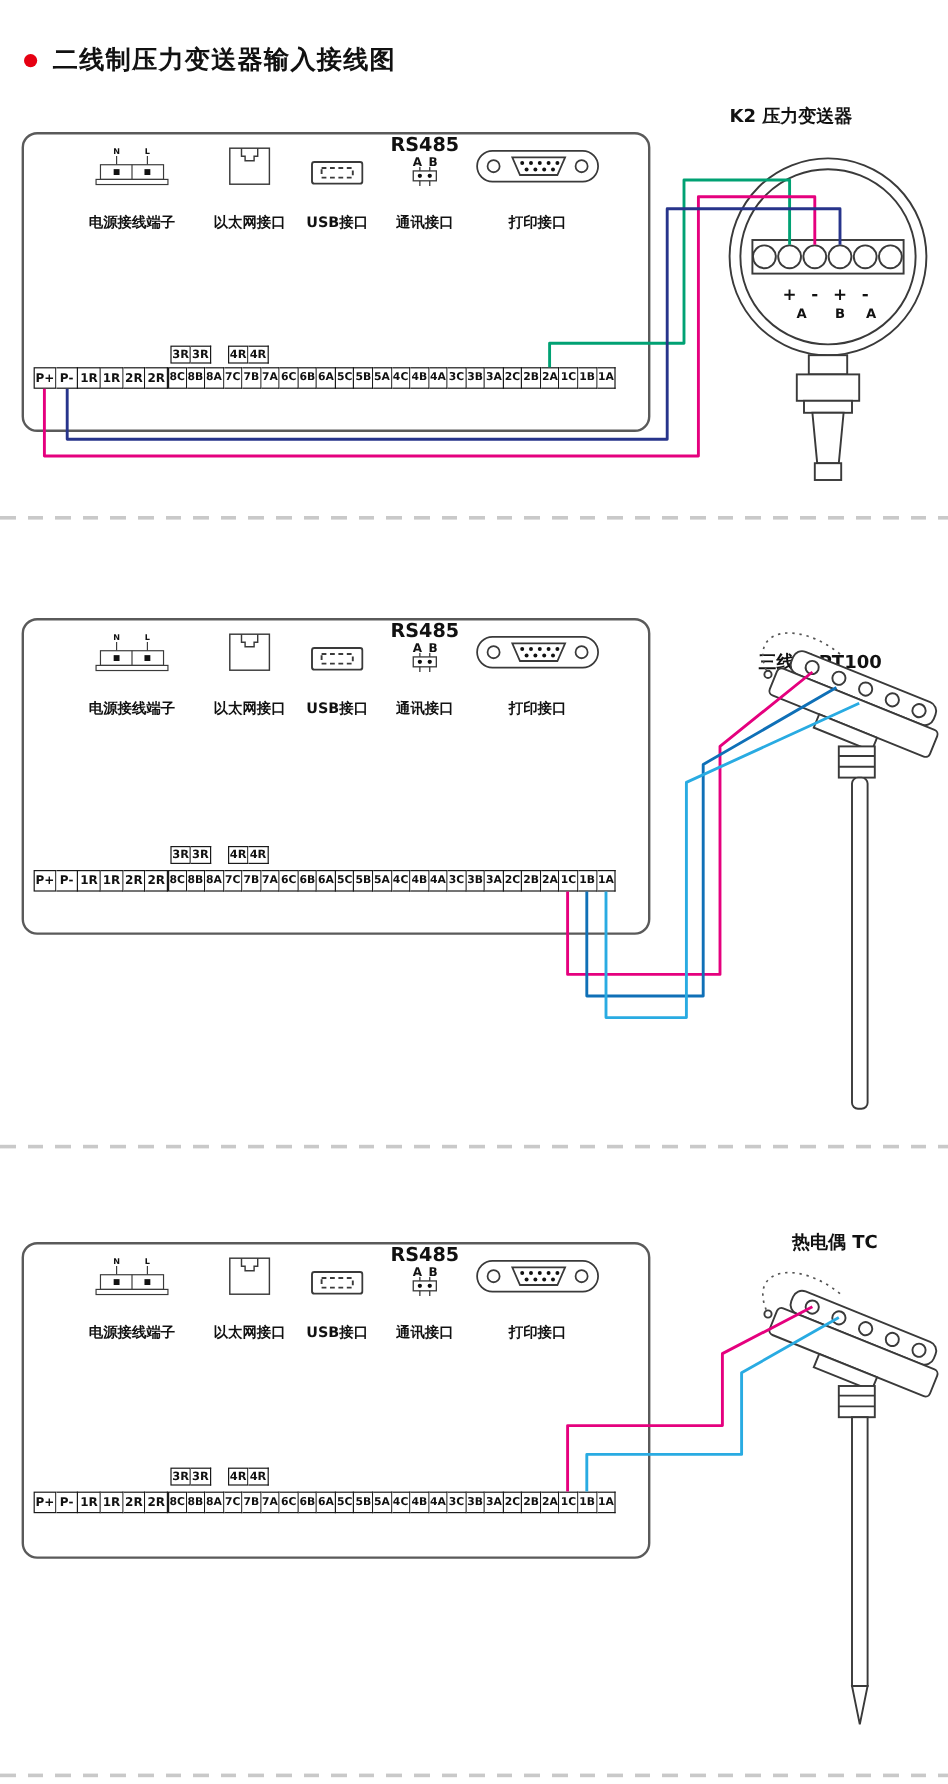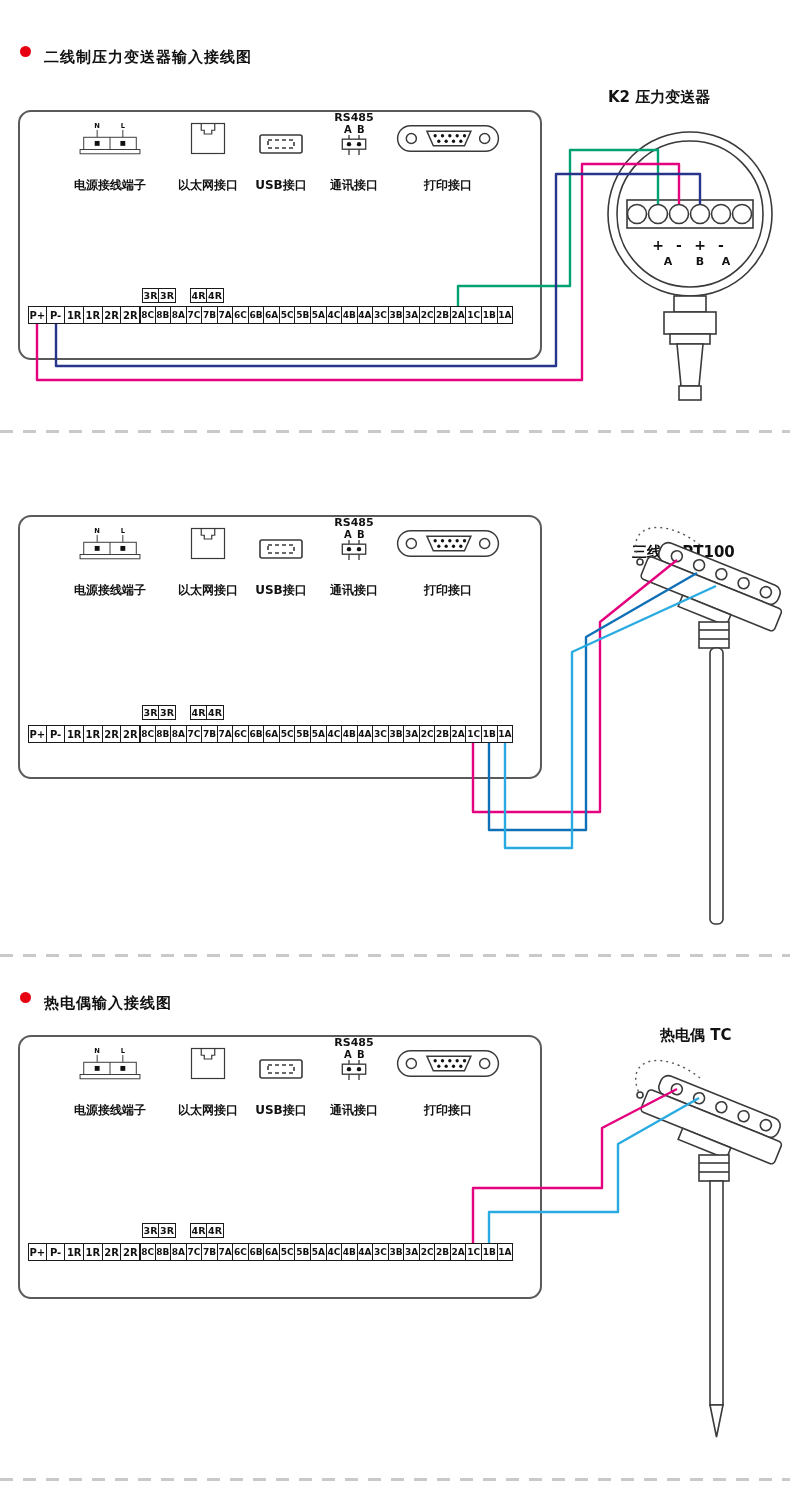--- a/index.html
+++ b/index.html
@@ -1,25 +1,25 @@
 <!DOCTYPE html>
 <html><head>
 <meta charset="utf-8">
 <style>
   html,body{margin:0;padding:0;background:#fff;}
   .page{position:relative;width:790px;height:1487px;background:#fff;overflow:hidden;
         font-family:"DejaVu Sans","Liberation Sans",sans-serif;color:#111;}
   .section{position:absolute;left:0;width:790px;}
   .heading{position:absolute;display:flex;align-items:center;gap:13px;}
   .bullet{width:11px;height:11px;border-radius:50%;flex:0 0 auto;}
-  .title{font-size:15px;font-weight:600;letter-spacing:1px;white-space:nowrap;margin-top:12px;}
+  .title{font-size:21px;font-weight:600;letter-spacing:1px;white-space:nowrap;}
   .panel{position:absolute;border:2px solid #5a5a5a;border-radius:13px;background:#fff;}
   .port{position:absolute;display:flex;flex-direction:column;align-items:center;justify-content:flex-end;}
   .plabel{font-size:12px;font-weight:700;margin-top:22px;white-space:nowrap;}
-  .rs-title{font-size:11px;font-weight:700;line-height:1.1;}
+  .rs-title{font-size:16px;font-weight:700;line-height:1.1;}
   .rs-ab{position:relative;width:40px;height:13px;font-size:10px;font-weight:700;}
   .rs-a{position:absolute;left:10px;top:0;}
   .rs-b{position:absolute;left:23px;top:0;}
   .tgroup{position:absolute;display:flex;}
   .tcell{box-sizing:border-box;border:1px solid #1a1a1a;border-left:none;display:flex;
          align-items:center;justify-content:center;background:#fff;}
   .tgroup .tcell:first-child{border-left:1px solid #1a1a1a;}
   .left .tcell{width:18.7px;height:18px;font-size:10px;font-weight:600;}
   .main .tcell{width:15.55px;height:18px;font-size:9px;font-weight:600;}
   .aux .tcell{width:17px;height:15px;font-size:9.5px;font-weight:600;}
@@ -323,24 +323,20 @@
       </g>
       <polyline class="wire" points="473,311 473,380 600,380 600,190 677,128" stroke="#e5007e"></polyline>
       <polyline class="wire" points="489,311 489,398 586,398 586,205 697,141" stroke="#0f70b7"></polyline>
       <polyline class="wire" points="505,311 505,416 572,416 572,220 716,154" stroke="#29abe2"></polyline>
     </svg>
   </div>
 
   <div class="sep" style="top:954px;"></div>
 
   <div class="section" style="top:956px;height:531px;">
-    <div class="heading" style="left:20px;top:26px;">
-      <span class="bullet" style="background-color: rgb(230, 0, 18);"></span>
-      <span class="title">热电偶输入接线图</span>
-    </div>
 
     <div class="panel" style="left:18px;top:79px;width:520px;height:260px;">
       <div class="port" style="left:30px;top:10px;width:120px;height:72px;">
         <svg width="110" height="54" viewBox="0 0 110 54">
           <text x="34" y="10" text-anchor="middle" class="svgt">N</text>
           <text x="76" y="10" text-anchor="middle" class="svgt">L</text>
           <line x1="34" y1="13" x2="34" y2="25" class="sn"></line>
             <line x1="76" y1="13" x2="76" y2="25" class="sn"></line>
           <rect x="12" y="25" width="86" height="20" class="s"></rect>
           <line x1="55" y1="25" x2="55" y2="45" class="sn"></line>

